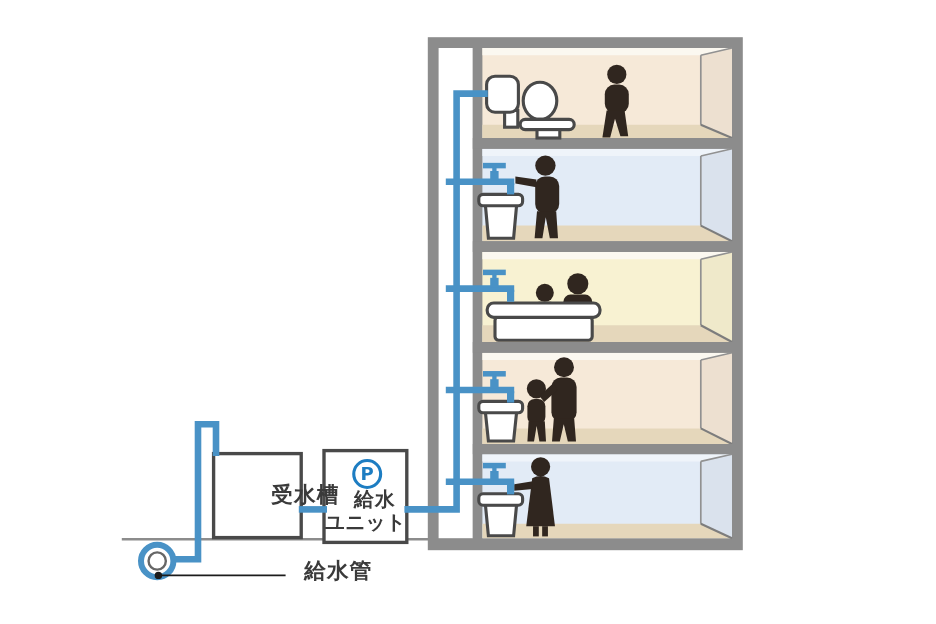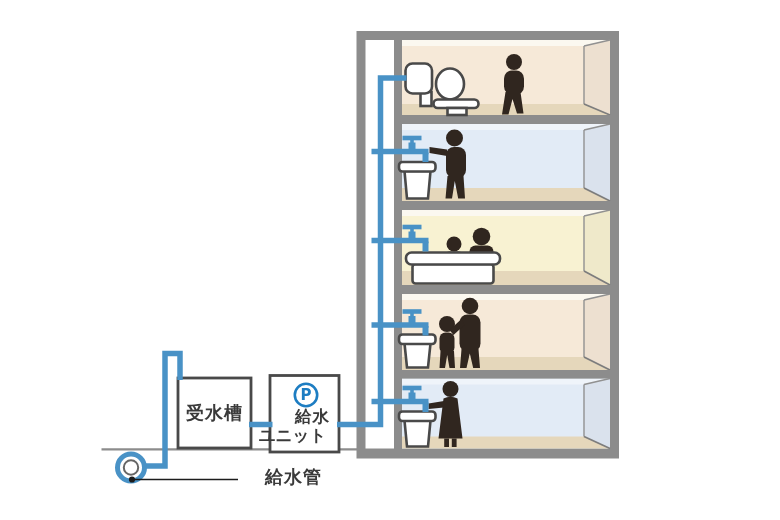--- a/index.html
+++ b/index.html
@@ -1,25 +1,25 @@
 <!DOCTYPE html>
 <html><head>
 <meta charset="utf-8">
 <style>
   html,body{margin:0;padding:0;background:#fff;}
   #canvas{position:relative;width:780px;height:520px;background:#ffffff;overflow:hidden;
           font-family:"DejaVu Sans","Liberation Sans",sans-serif;}
   #scene{position:absolute;left:0;top:0;}
   .lbl{position:absolute;color:#3a3a3a;text-align:center;line-height:1.1;
        font-family:"DejaVu Sans","Liberation Sans",sans-serif;}
-  #tank-label{left:178px;top:403px;width:73px;font-size:18px;font-weight:600;letter-spacing:1px;}
+  #tank-label{left:178px;top:403px;width:73px;font-size:18px;font-weight:600;letter-spacing:1px;padding-left:40px;}
   #unit-label-1{left:270px;top:408px;width:85px;font-size:16.5px;font-weight:600;letter-spacing:1px;}
-  #unit-label-2{left:258px;top:427px;width:69px;font-size:16.5px;font-weight:600;}
+  #unit-label-2{left:270px;top:427px;width:69px;font-size:16.5px;font-weight:600;}
   #pump-letter{left:295px;top:387px;width:22px;font-size:15px;font-weight:bold;color:#1d7dc2;}
-  #pipe-label{left:242px;top:467px;width:80px;font-size:18px;font-weight:600;text-align:right;letter-spacing:1px;}
+  #pipe-label{left:242px;top:467px;width:80px;font-size:18px;font-weight:600;text-align:center;letter-spacing:1px;}
 </style>
 </head>
 <body>
 
 <div id="canvas">
 
   <svg id="scene" width="780" height="520" viewBox="0 0 780 520">
 
     <line x1="101.5" y1="449.4" x2="357" y2="449.4" stroke="#8c8c8c" stroke-width="2.2"></line>
 

